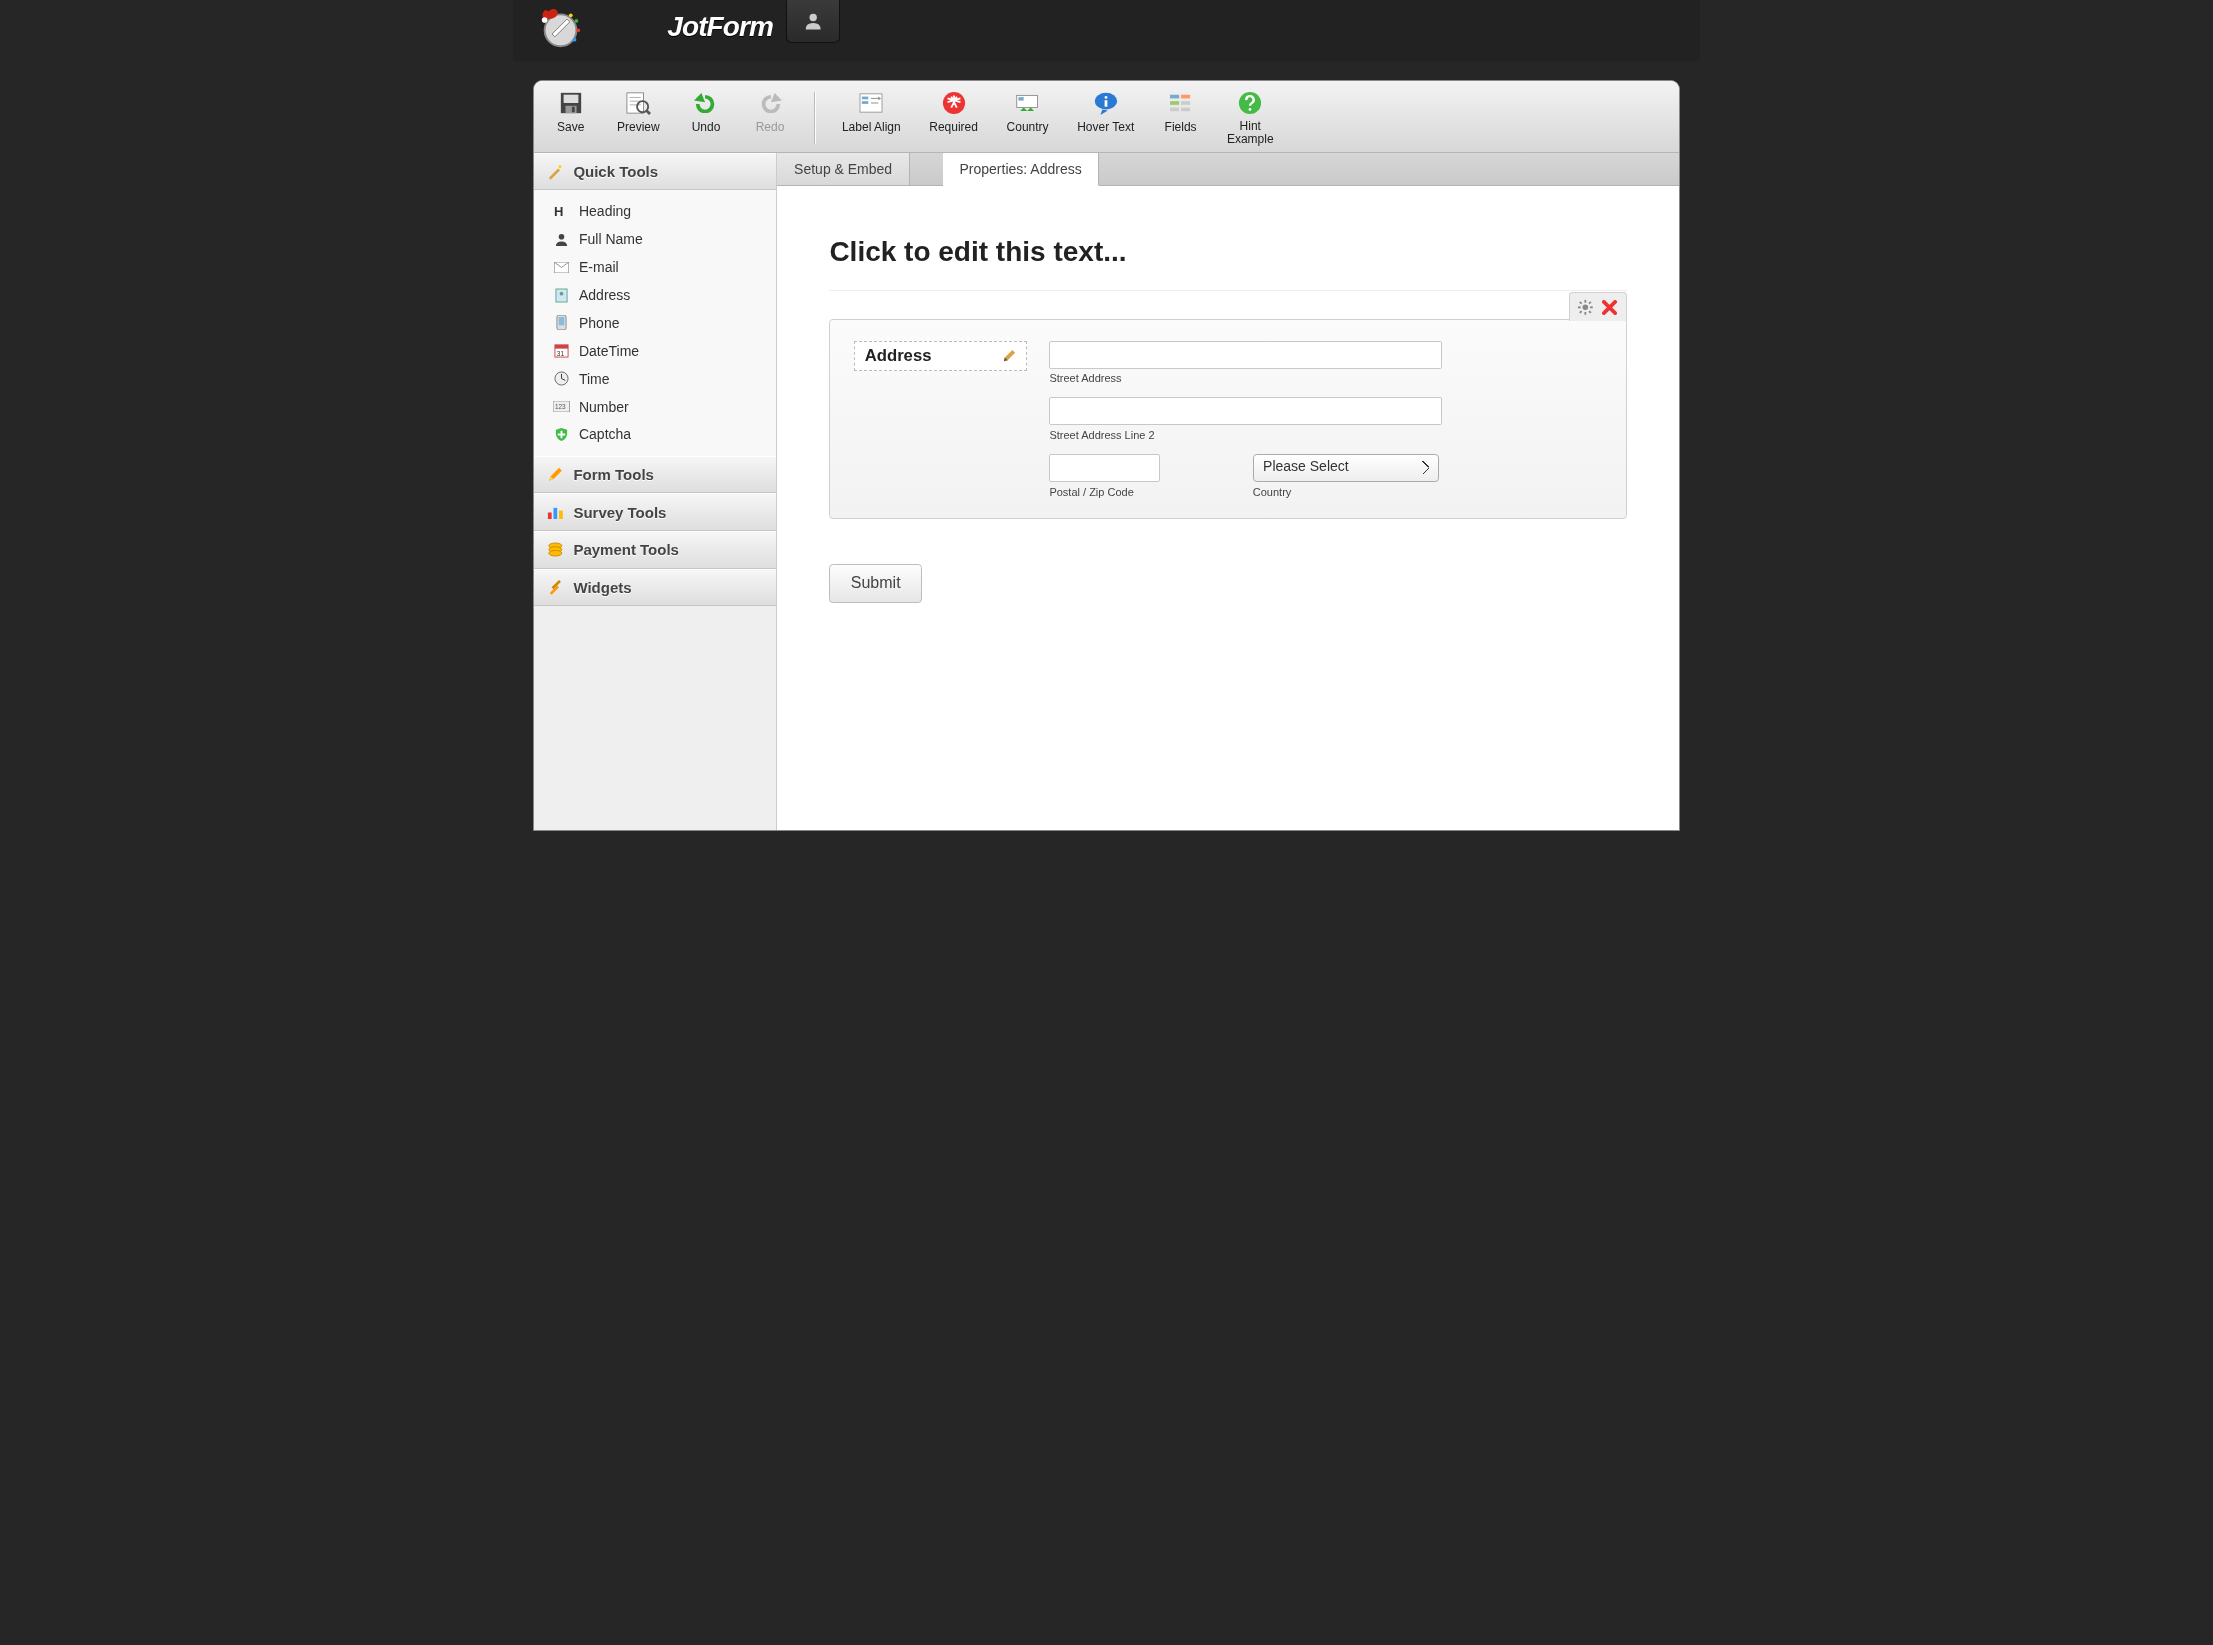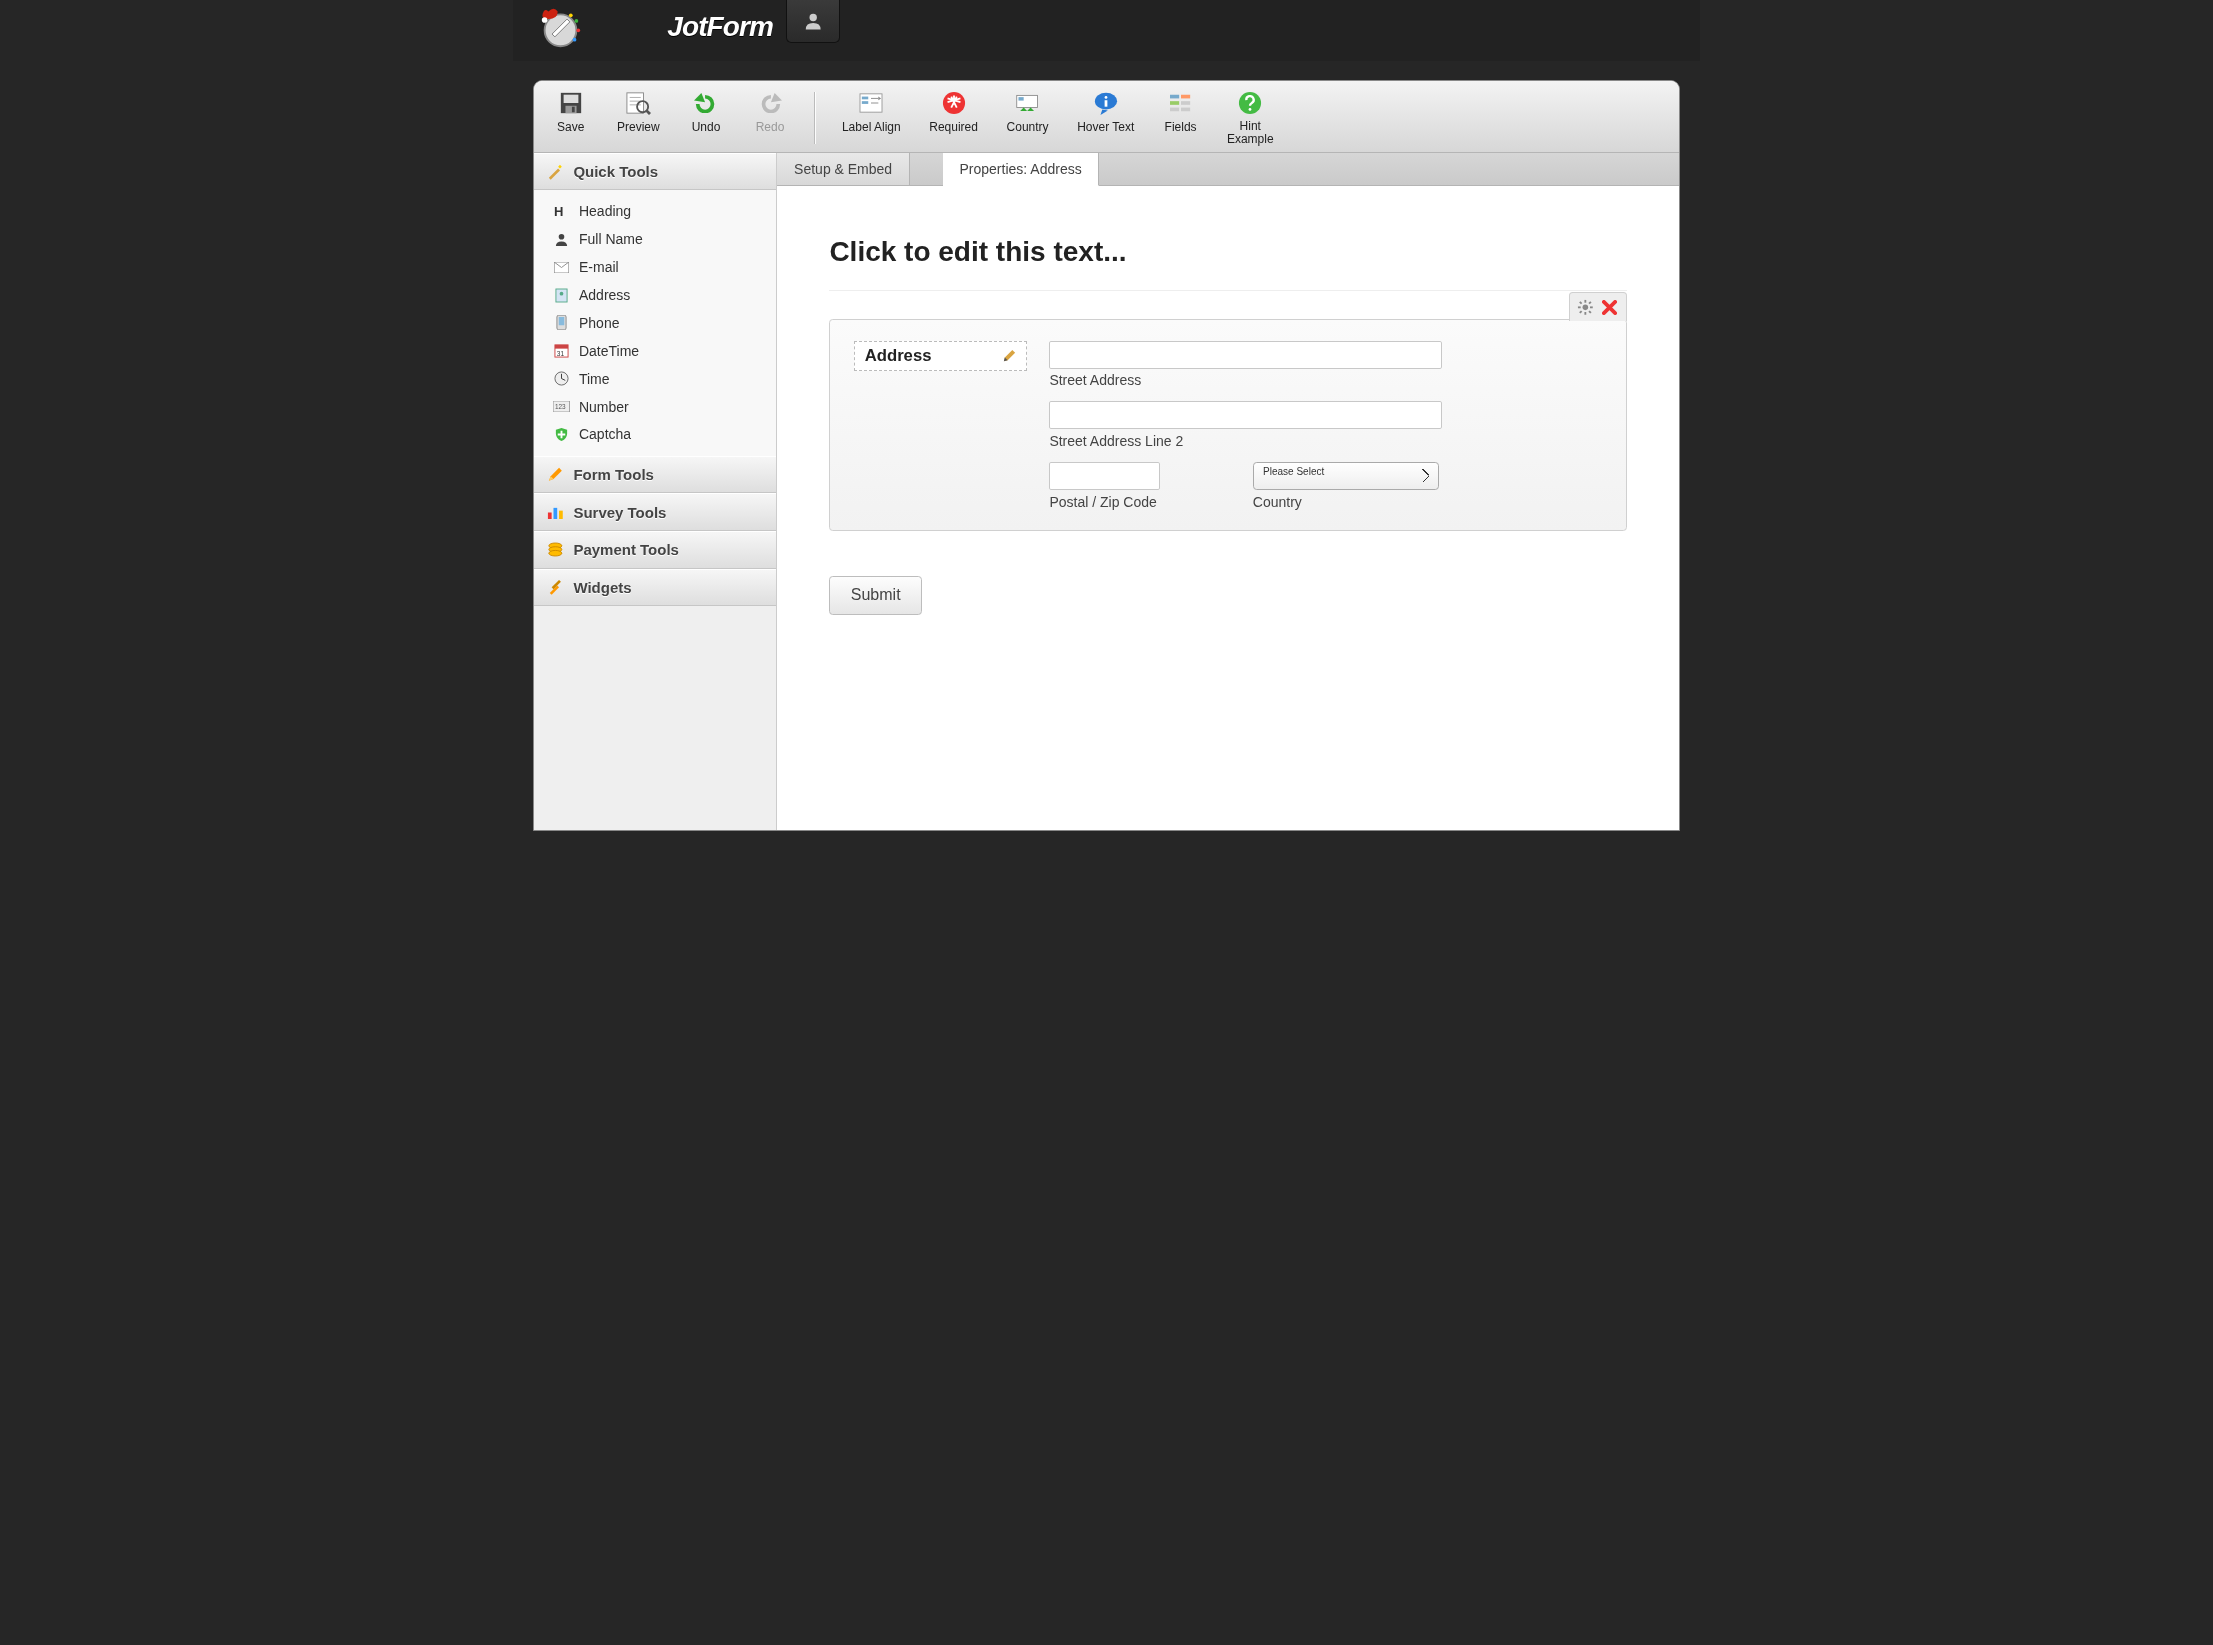--- a/index.html
+++ b/index.html
@@ -235,36 +235,36 @@
     border-radius: 1.9px;
     padding: 3.7px 5.6px;
     font-size: 13px;
   }
   .addr-select {
     border: 0.9px solid #aaa;
     background: linear-gradient(#fff,#eee);
     height: 28px;
     border-radius: 3.7px;
     padding: 2.8px 18.6px 2.8px 9.3px;
-    font-size: 10px;
+    font-size: 14px;
     appearance: none;
     position: relative;
   }
   .select-wrap { position: relative; }
   .select-wrap::after {
     content: "";
     position: absolute;
     right: 9.3px; top: 7.4px;
     width: 7.4px; height: 13px;
     background:
       linear-gradient(45deg, transparent 45%, #333 45%, #333 55%, transparent 55%) 0 0/7.4px 6.5px no-repeat,
       linear-gradient(-45deg, transparent 45%, #333 45%, #333 55%, transparent 55%) 0 6.5px/7.4px 6.5px no-repeat;
     pointer-events:none;
   }
-  .sublabel { font-size: 14px; color: #444; }
+  .sublabel { font-size: 11px; color: #444; }
   .submit-wrap { margin-top: 45px; }
   .submit-btn {
     background: linear-gradient(#fdfdfd,#e6e6e6);
     border: 0.9px solid #bdbdbd;
     border-radius: 3.7px;
     padding: 9.3px 20.4px;
     font-size: 16px;
     color: #444;
     cursor: pointer;
   }

